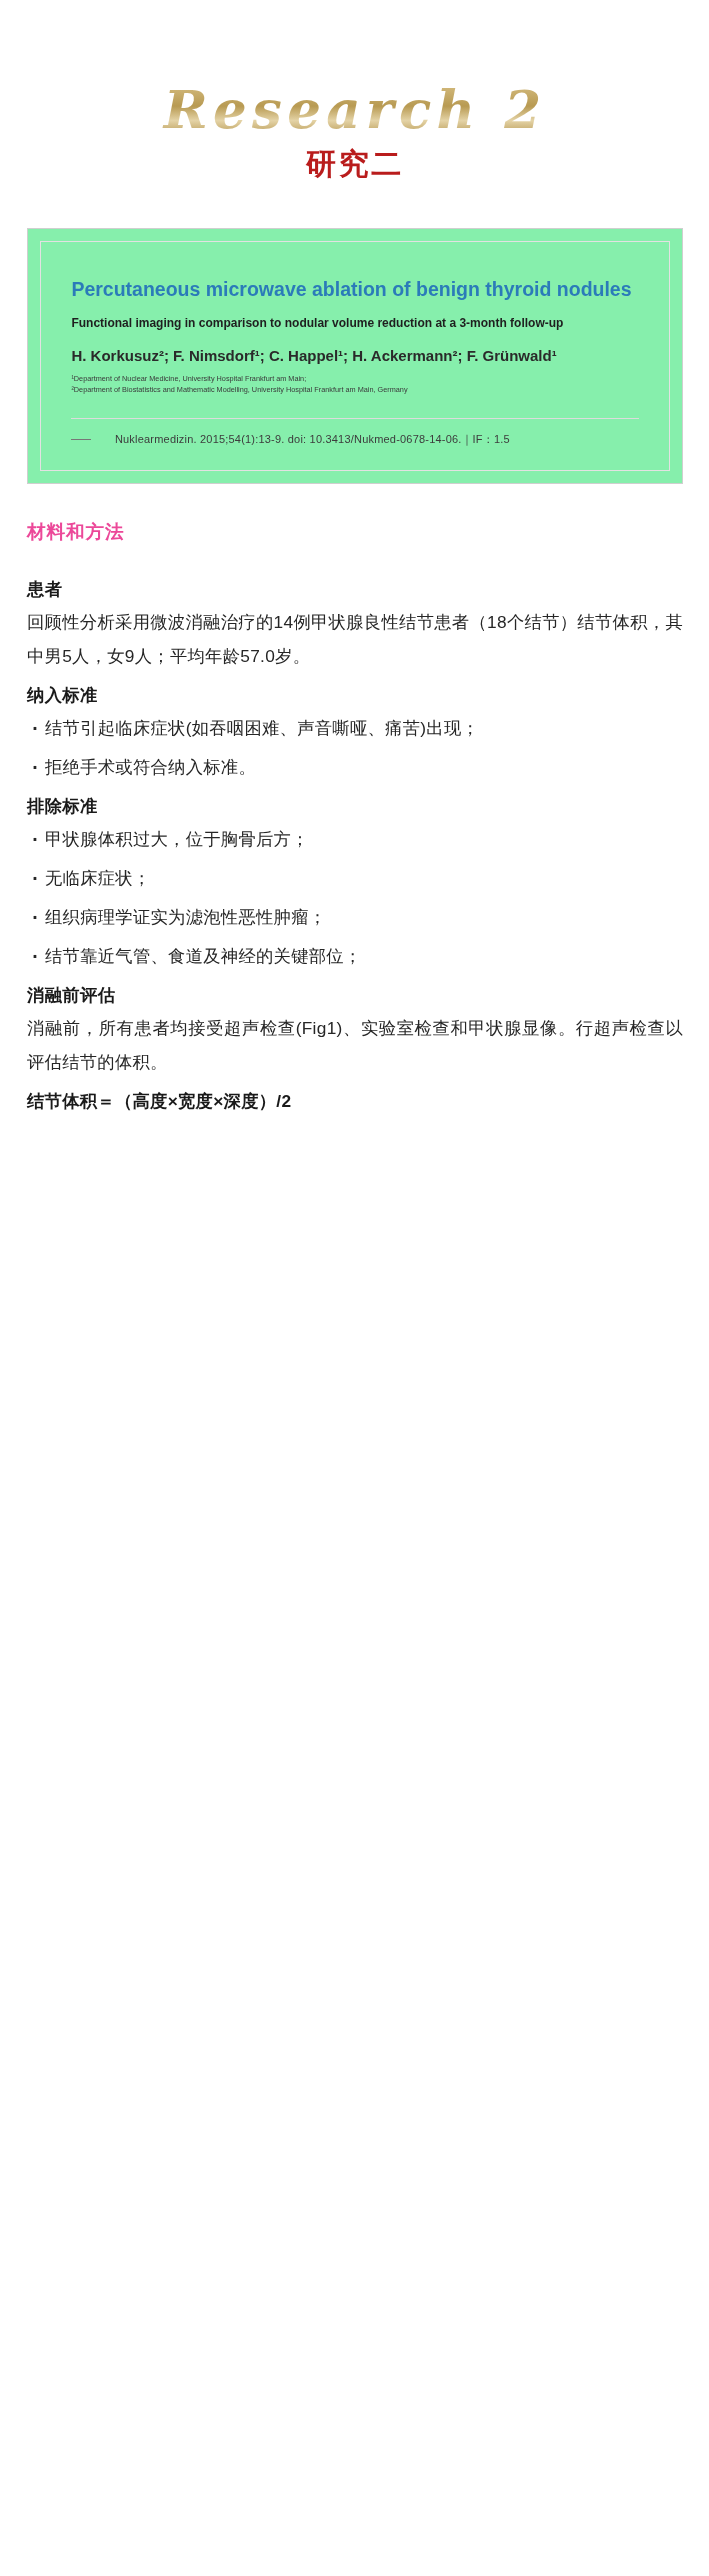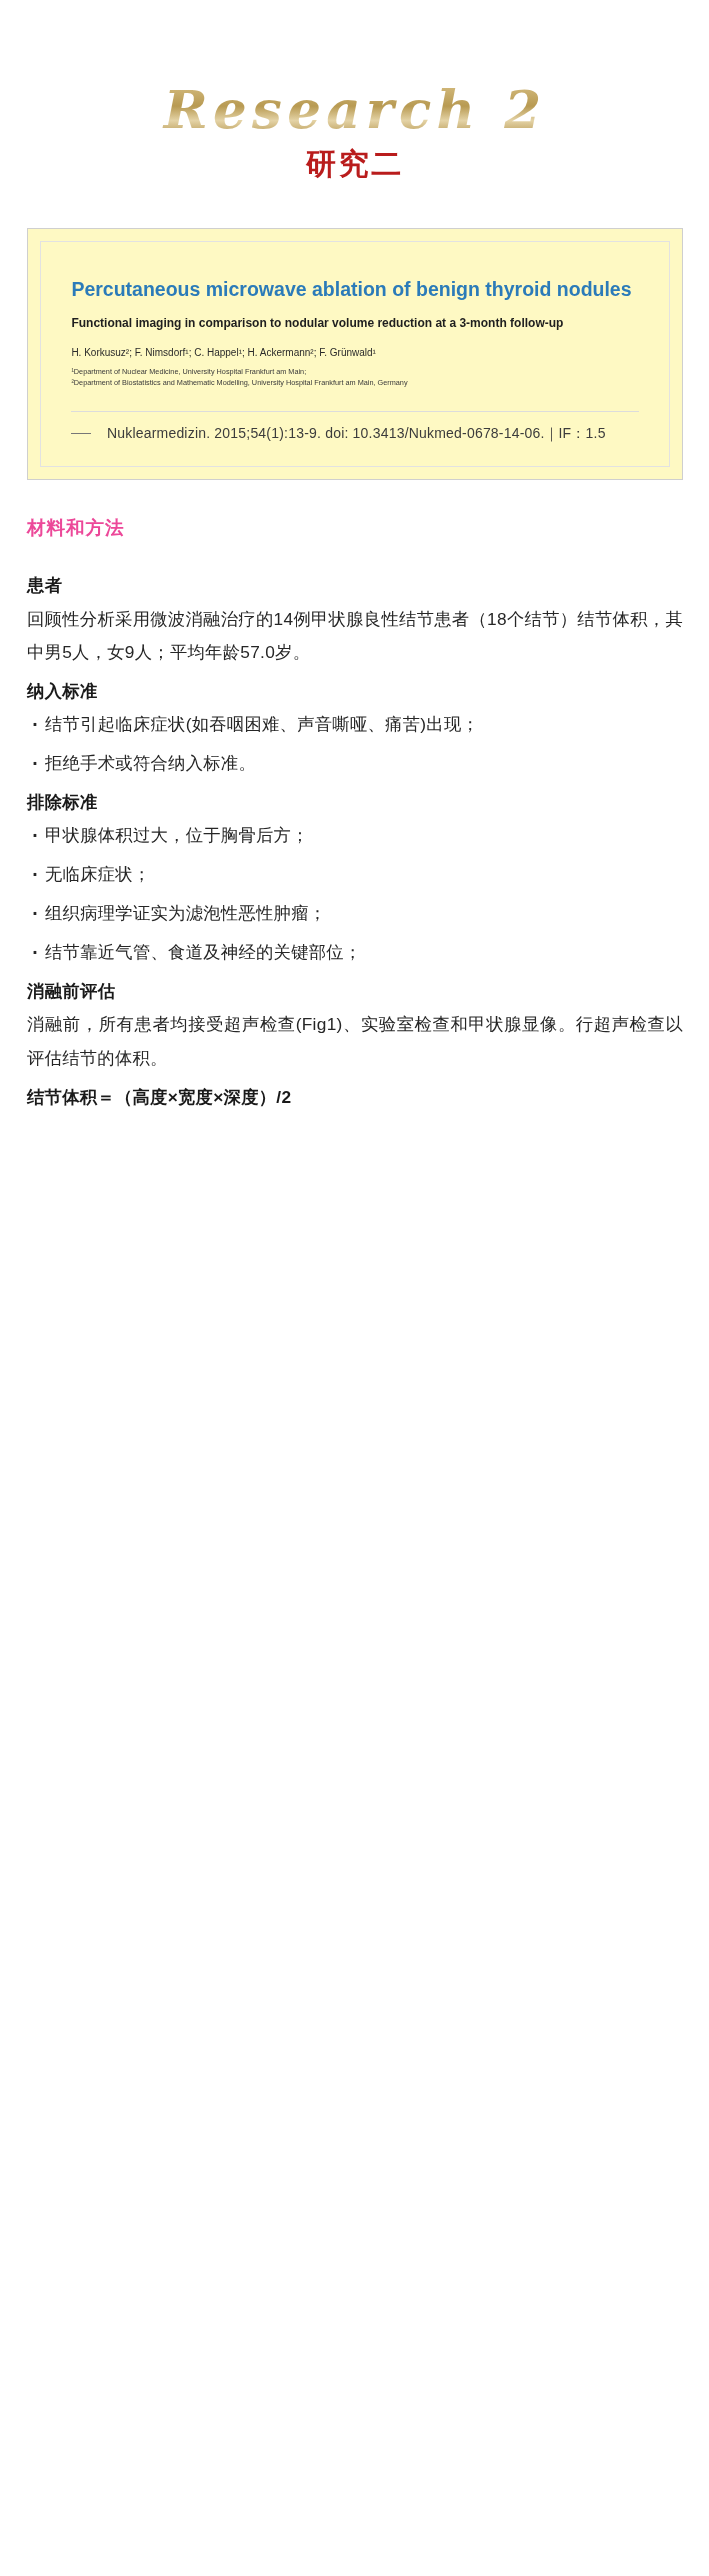--- a/index.html
+++ b/index.html
@@ -41,21 +41,21 @@
     font-size: 30px;
     color: #b91c1c;
     letter-spacing: 2.7px;
     margin: 0;
   }
 
   
   .card-wrap {
     margin: 43px 27px 0 27px;
     border: 0.9px solid #cfcfcf;
-    background: #fef9c3;
+    background: #86efac;
     padding: 12.4px;
   }
   .card-inner {
     border: 0.9px solid #e2e2e2;
     padding: 35px 30px 23px 30px;
   }
   .paper-title {
     color: #2b7bb9;
     font-family: "Liberation Sans", sans-serif;
     font-weight: bold;
@@ -64,44 +64,44 @@
     margin: 0 0 12.4px 0;
   }
   .paper-sub {
     font-weight: bold;
     font-size: 12px;
     line-height: 1.42;
     color: #1f1f1f;
     margin: 0 0 14px 0;
   }
   .paper-authors {
-    font-size: 10px;
-    font-weight: normal;
+    font-size: 15px;
+    font-weight: bold;
     color: #2a2a2a;
     margin: 0 0 6.2px 0;
     line-height: 1.35;
   }
   .paper-aff {
     font-size: 7.3px;
     color: #3a3a3a;
     line-height: 1.55;
     margin: 0;
   }
   .card-rule {
     border: none;
     border-top: 0.9px solid #dcdcdc;
     margin: 23px 0 12.4px 0;
   }
   .paper-cite {
-    font-size: 14px;
+    font-size: 11px;
     color: #3c3c3c;
     letter-spacing: 0.2px;
     display: flex;
     align-items: center;
-    gap: 16px;
+    gap: 24px;
   }
   .cite-dash {
     display: inline-block;
     width: 19.5px;
     height: 0.9px;
     background: #777;
     flex: none;
   }
 
   

